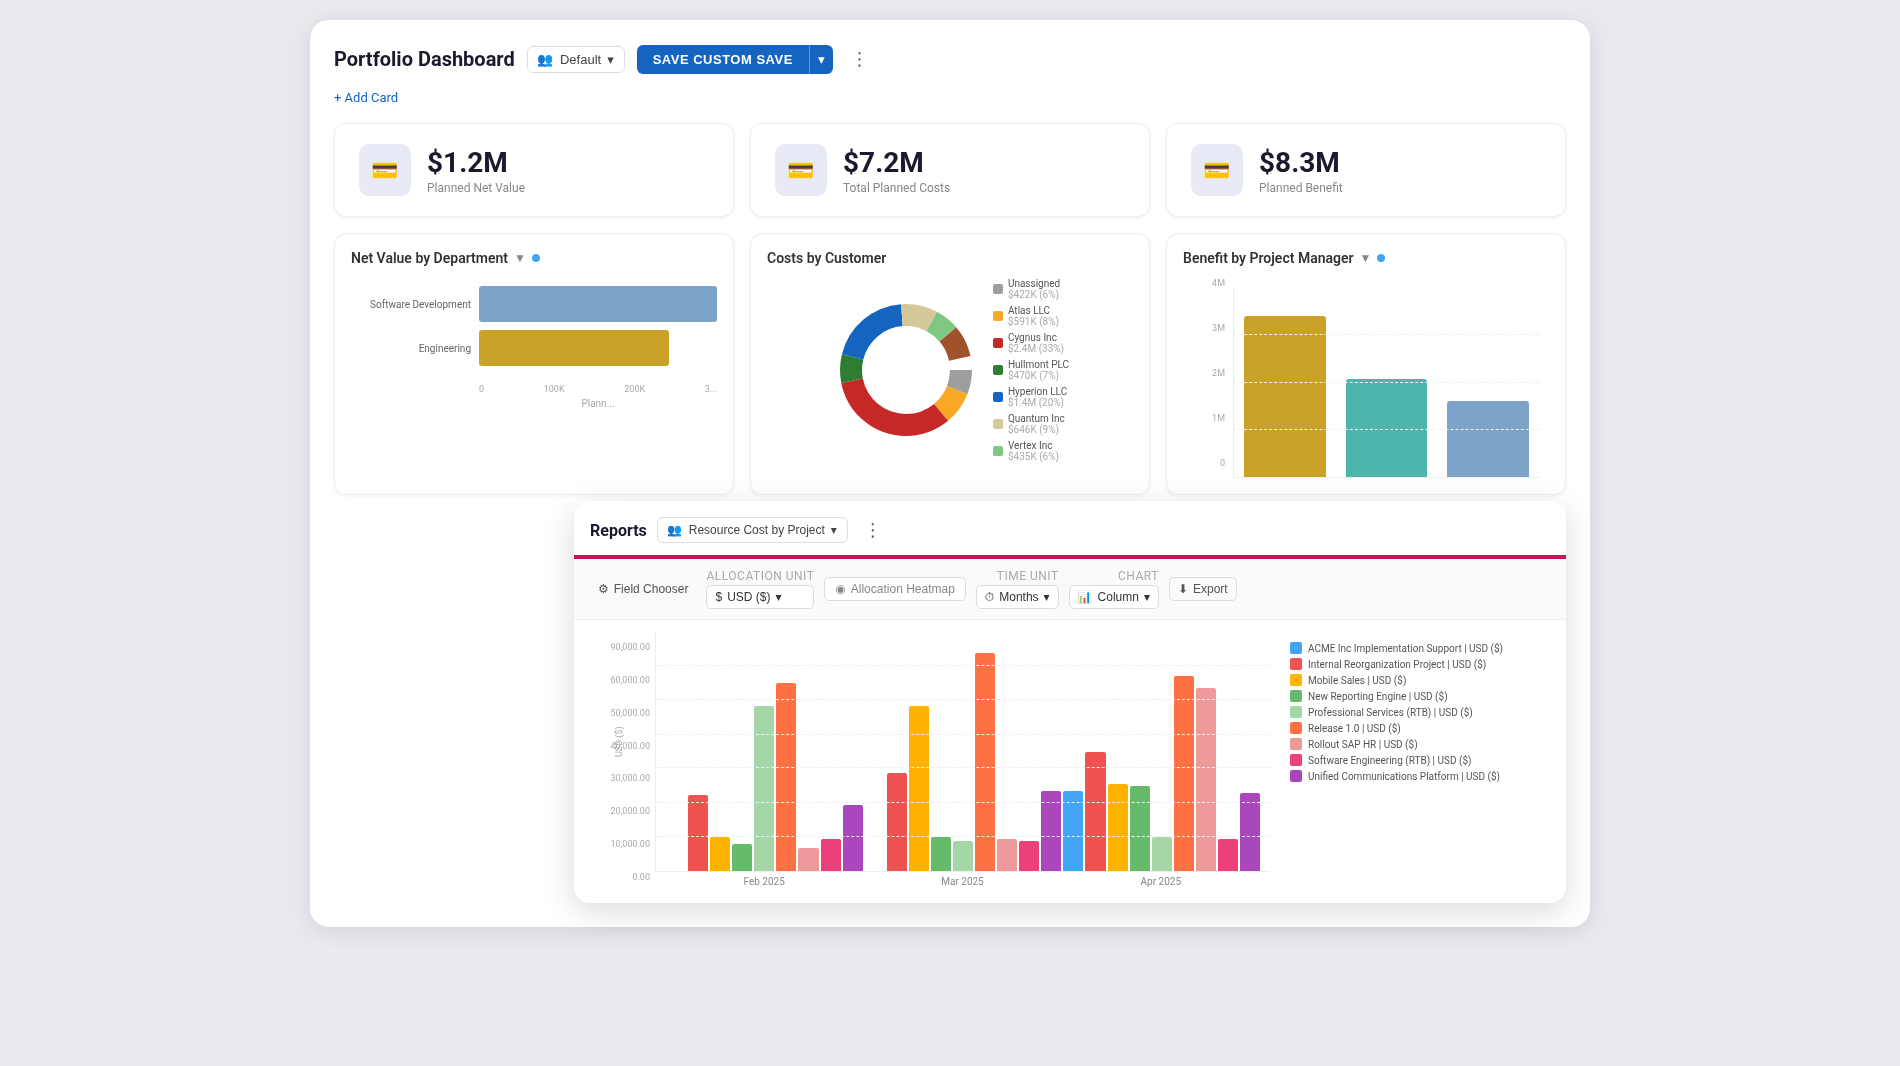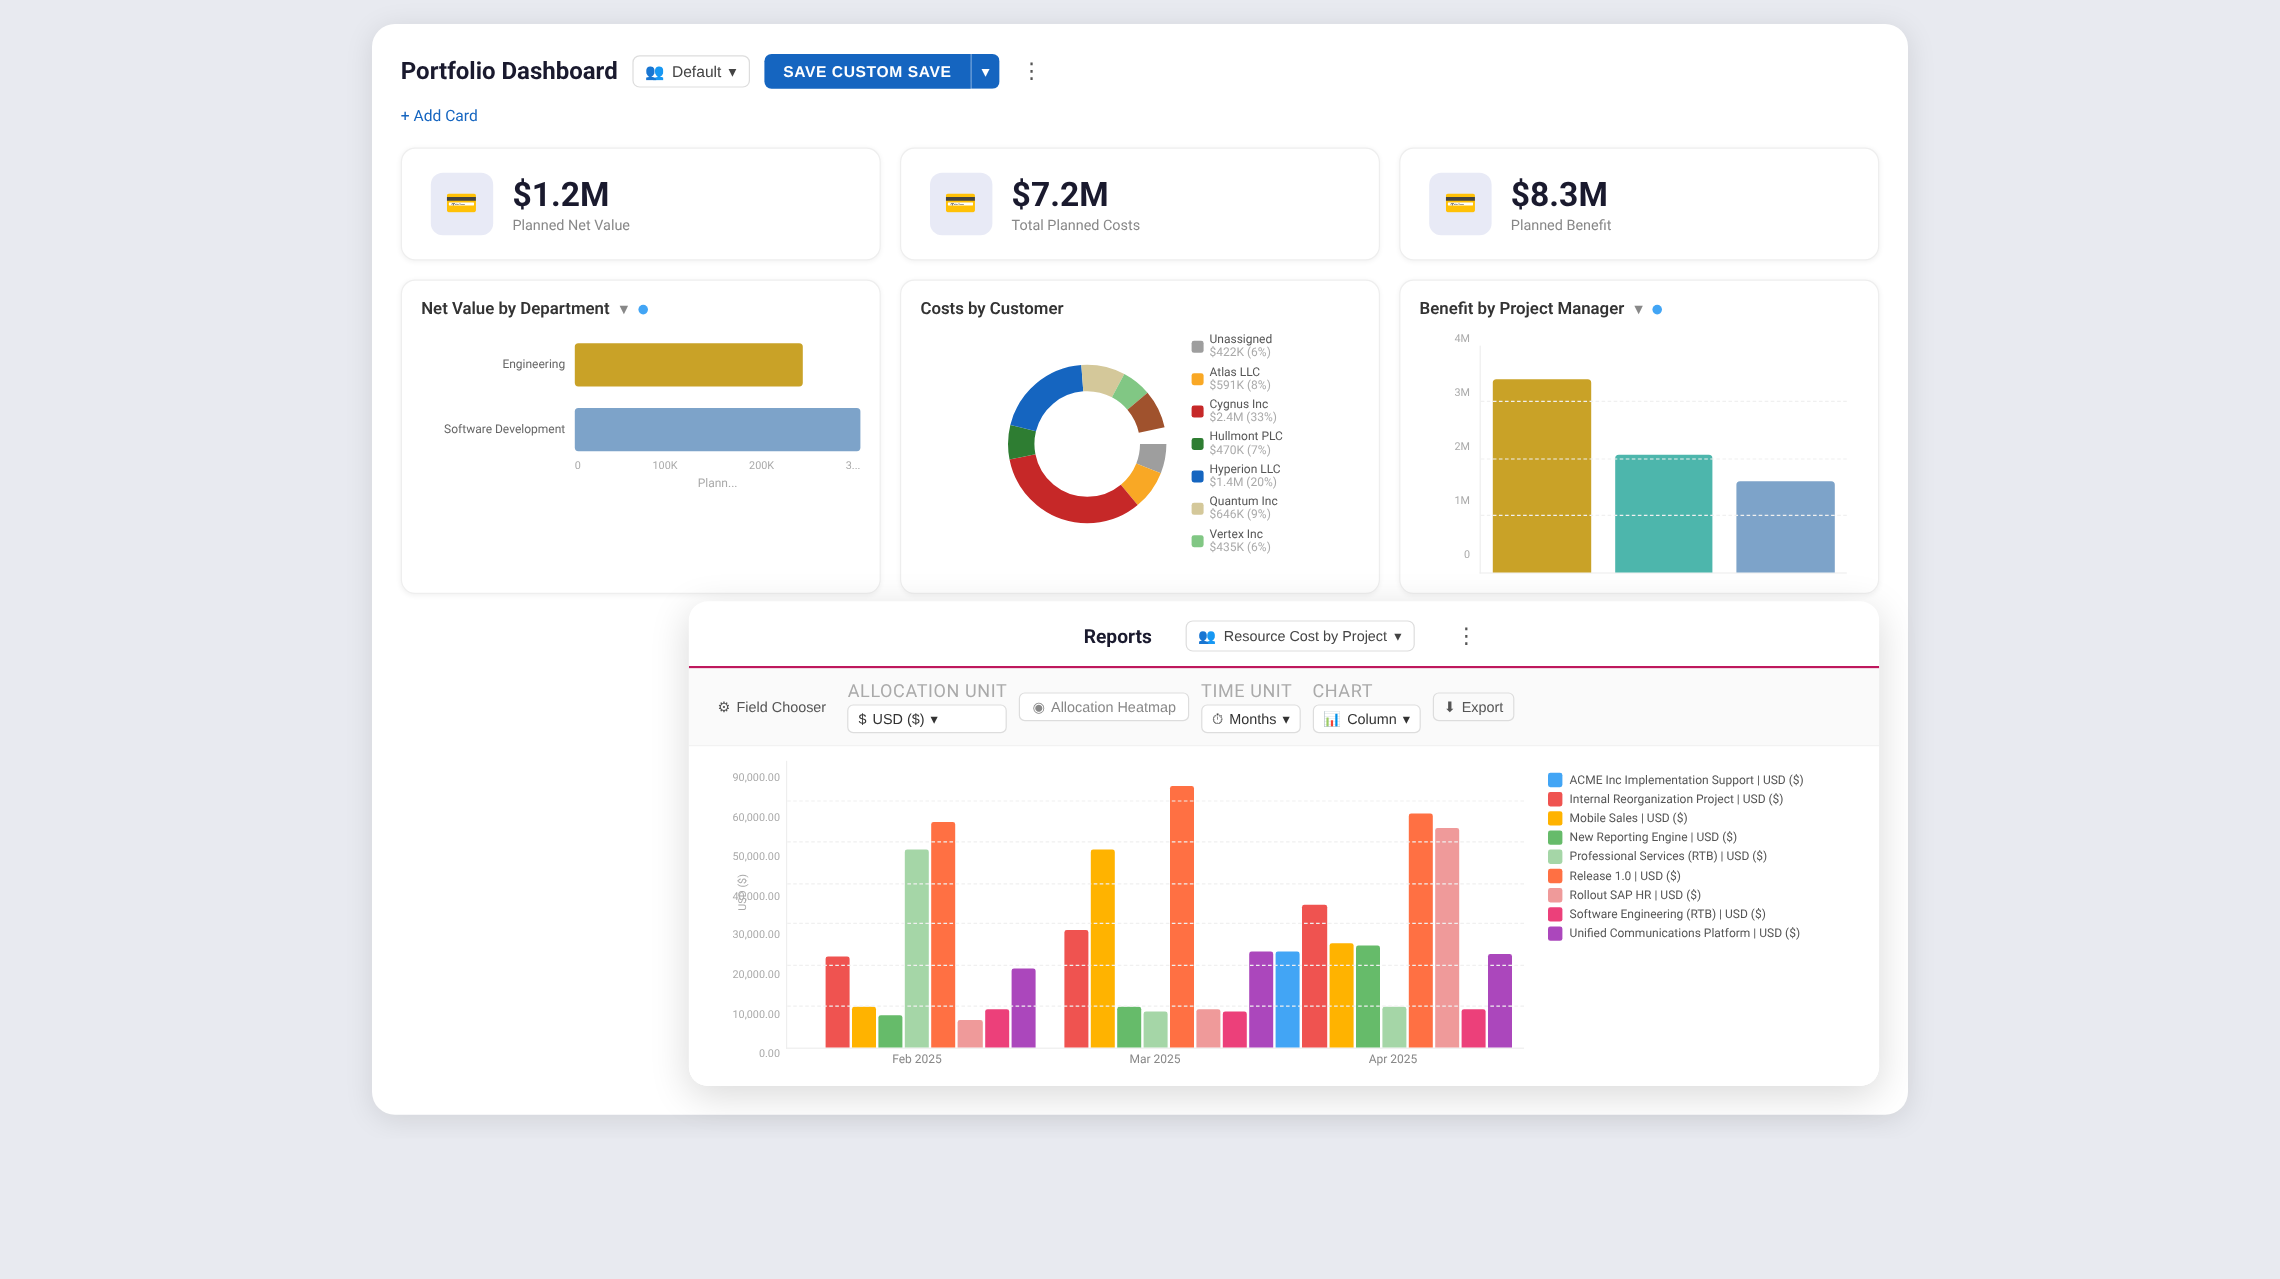--- a/index.html
+++ b/index.html
@@ -218,24 +218,23 @@
       box-shadow: 0 8px 32px rgba(0,0,0,0.15);
       padding: 0;
       overflow: hidden;
       position: relative;
       margin-top: -10px;
       margin-left: 240px;
     }
     .reports-header {
       display: flex;
       align-items: center;
-      gap: 28px;
+      gap: 10px;
       padding: 14px 16px 10px;
-      border-bottom: 2px solid #be185d;
-      justify-content: center;
+      border-bottom: 4px solid #be185d;
     }
     .reports-title {
       font-size: 16px;
       font-weight: 700;
       color: #1a1a2e;
     }
     .report-view-selector {
       display: flex;
       align-items: center;
       gap: 6px;
@@ -255,24 +254,25 @@
       border-bottom: 1px solid #f0f0f0;
       background: #fafafa;
       flex-wrap: wrap;
     }
     .toolbar-group {
       display: flex;
       flex-direction: column;
       gap: 2px;
     }
     .toolbar-group-label {
-      font-size: 15px;
+      font-size: 12px;
       color: #aaa;
       text-transform: uppercase;
       letter-spacing: 0.5px;
+      text-align: right;
     }
     .toolbar-selector {
       display: flex;
       align-items: center;
       gap: 5px;
       border: 1px solid #ddd;
       border-radius: 5px;
       padding: 4px 8px;
       font-size: 12px;
       background: #fff;
@@ -438,27 +438,27 @@
   
   <div class="charts-row">
 
     <div class="chart-card">
       <div class="chart-card-title">
         <span>Net Value by Department</span>
         <span class="filter-icon">▼</span>
         <span class="info-dot"></span>
       </div>
       <div class="bar-chart-horiz">
+        <div style="display:flex;align-items:center;gap:8px;margin-bottom:8px;">
+          <div class="bar-label" style="width:120px;font-size:10px;color:#666;text-align:right;">Software Development</div>
+          <div class="bar" style="width:70%;height:36px;background:#7da3c9;border-radius:3px;"></div>
+        </div>
         <div style="display:flex;align-items:center;gap:8px;margin-bottom:18px;">
           <div class="bar-label" style="width:120px;font-size:10px;color:#666;text-align:right;">Engineering</div>
           <div class="bar" style="width:52%;height:36px;background:#c9a227;border-radius:3px;"></div>
-        </div>
-        <div style="display:flex;align-items:center;gap:8px;margin-bottom:8px;">
-          <div class="bar-label" style="width:120px;font-size:10px;color:#666;text-align:right;">Software Development</div>
-          <div class="bar" style="width:70%;height:36px;background:#7da3c9;border-radius:3px;"></div>
         </div>
         <div style="padding-left:128px;">
           <div style="display:flex;justify-content:space-between;font-size:9px;color:#aaa;">
             <span>0</span>
             <span>100K</span>
             <span>200K</span>
             <span>3...</span>
           </div>
           <div class="axis-label" style="font-size:10px;color:#aaa;text-align:center;">Plann...</div>
         </div>

